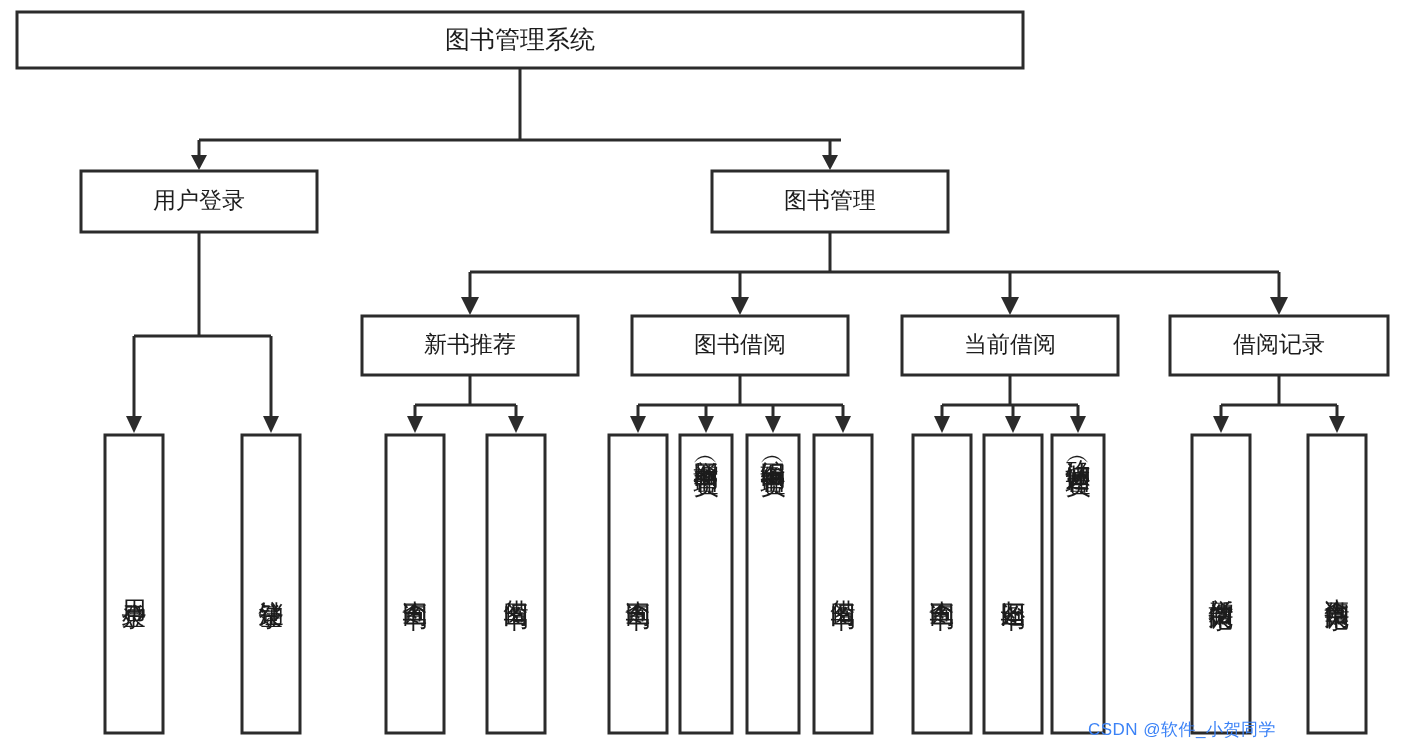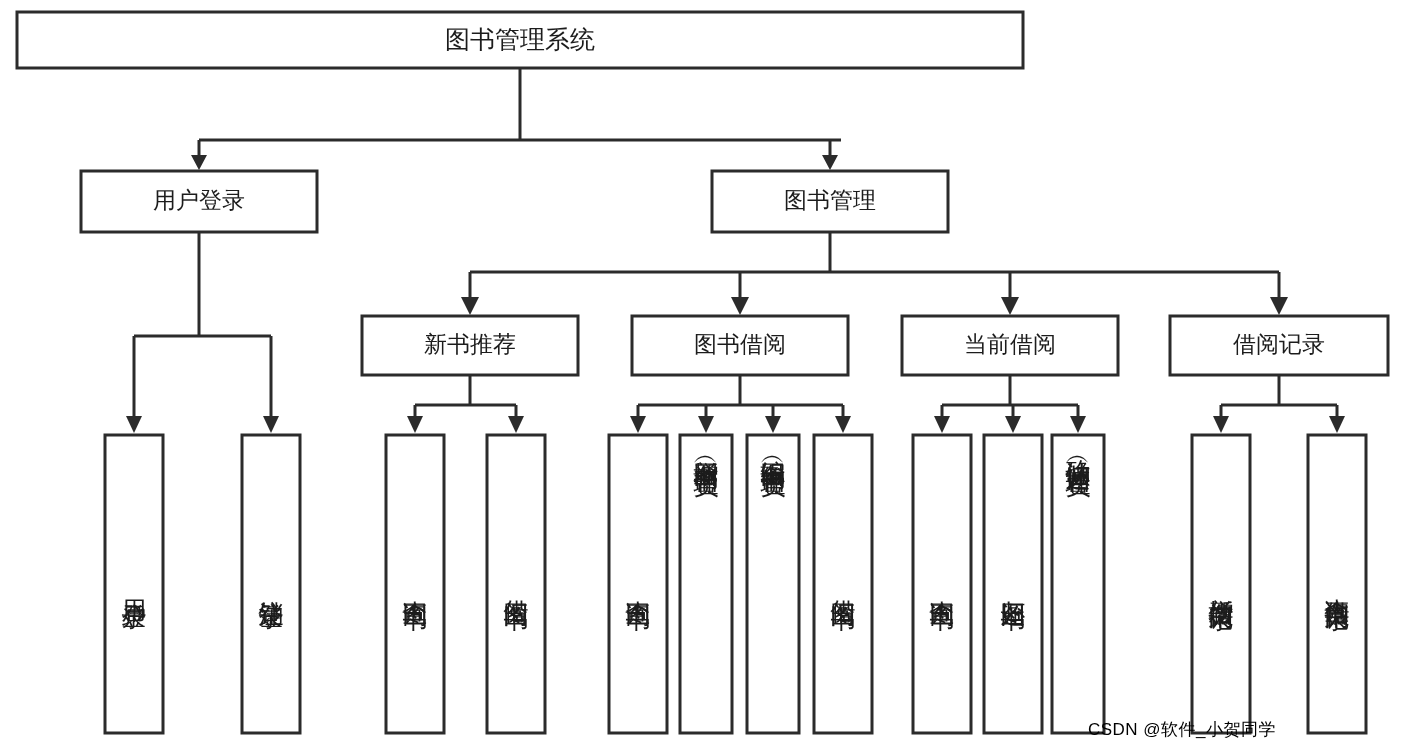--- a/index.html
+++ b/index.html
@@ -68,21 +68,21 @@
     color: #1c1c1c;
     white-space: nowrap;
     text-align: center;
   }
   .watermark {
     position: absolute;
     right: 10px;
     bottom: 6px;
     font-family: "Liberation Sans", "DejaVu Sans", sans-serif;
     font-size: 17px;
-    color: #000000;
+    color: #3b82f6;
     letter-spacing: 0.5px;
     user-select: none;
   }
 </style>
 </head>
 <body>
 
 <div id="diagram-root">
 
   <svg class="flow-canvas" viewBox="0 0 1405 747">

